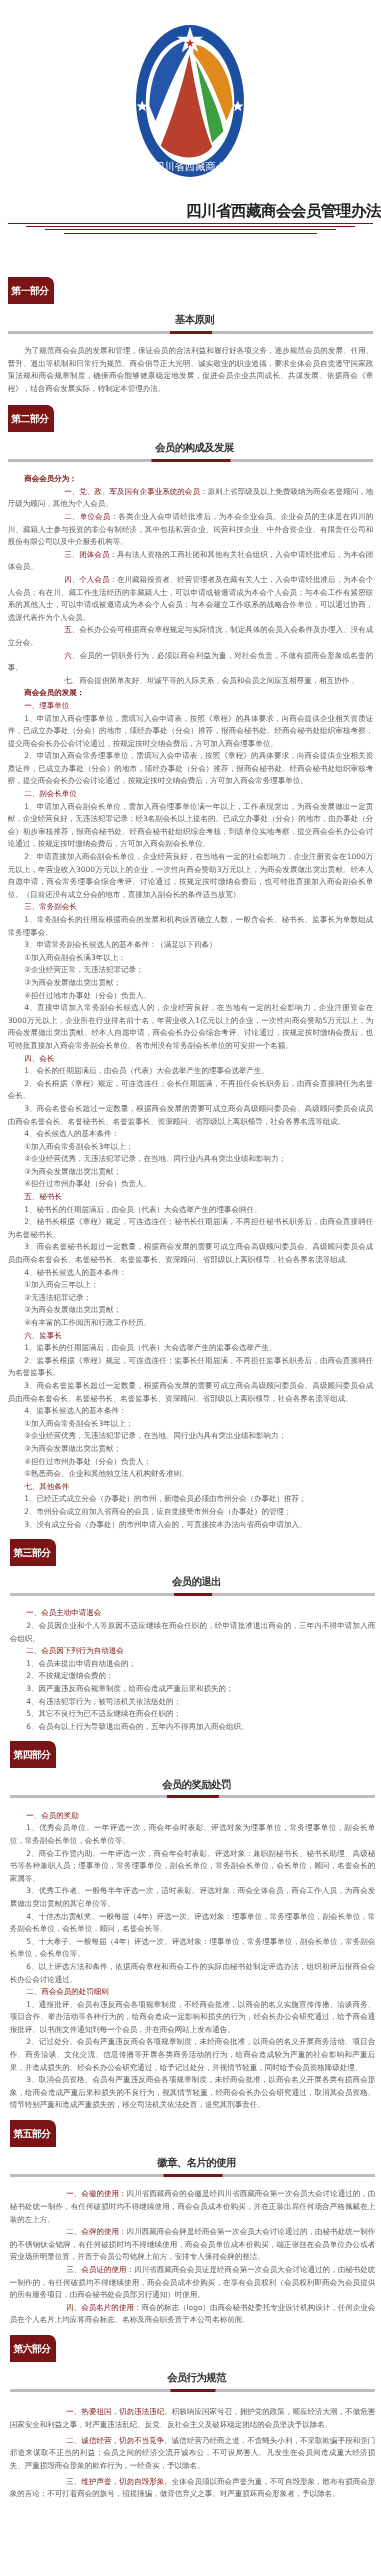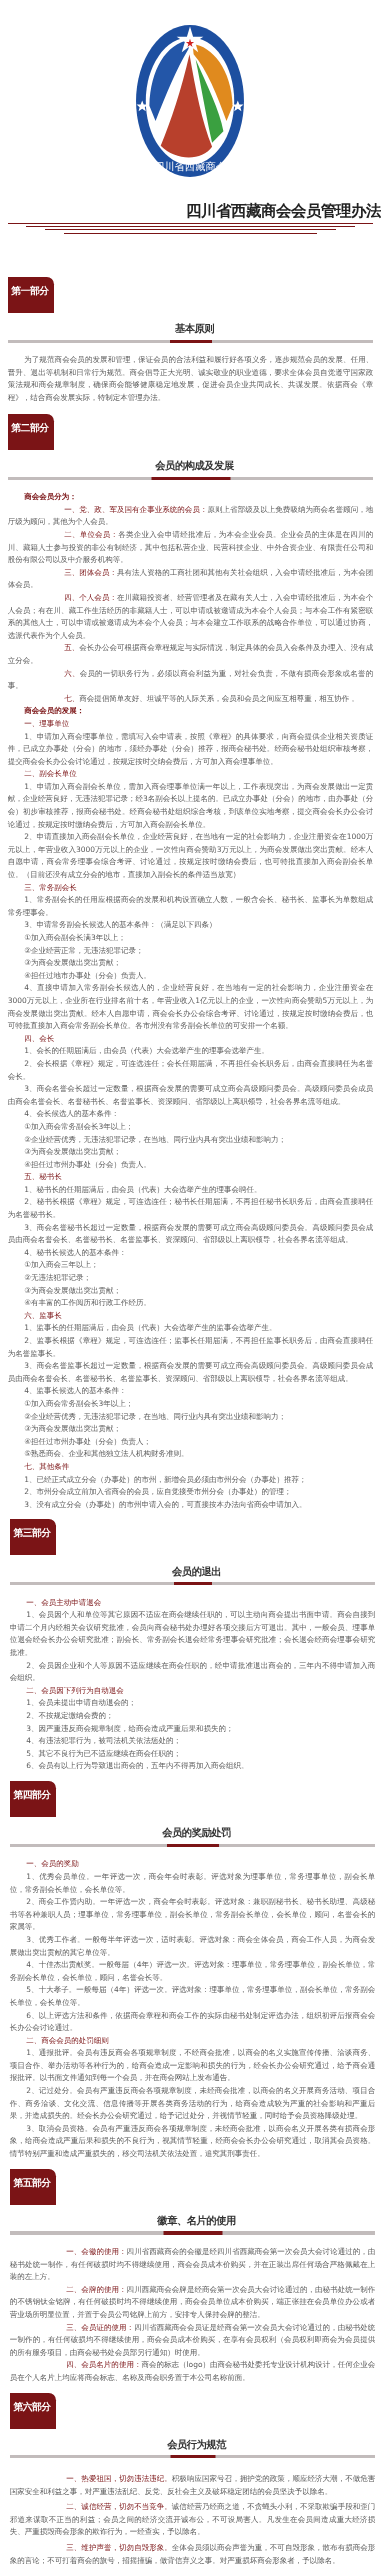--- a/index.html
+++ b/index.html
@@ -32,21 +32,21 @@
   .l4 { left: 64px; right: 64px; top: 9.3px; }
 
   .section { padding: 0 7.7px; }
   .section.shift { padding: 0 5.7px 0 9.8px; }
   .part-badge {
     display: inline-block;
     background: #7b1416;
     color: #fff;
     font-weight: bold;
     font-size: 9.8px;
-    height: 36px;
+    height: 27px;
     line-height: 27px;
     padding: 0 5.7px 0 3.6px;
     border-radius: 0 7.2px 0 0;
     letter-spacing: -0.5px;
   }
   .part-gap { margin-top: 8px; }
   .part-gap.first { margin-top: 38px; }
   .part-gap.tight { margin-top: 9.3px; }
   .sec-head { position: relative; height: 29px; margin-top: 6.2px; }
   .sec-head .ht {
@@ -119,20 +119,21 @@
         <p class="p"><span class="red">一、党、政、军及国有企事业系统的会员：</span><span>原则上省部级及以上免费吸纳为商会名誉顾问，地厅级为顾问，其他为个人会员。</span></p>
         <p class="p"><span class="red">二、单位会员：</span><span>各类企业入会申请经批准后，为本会企业会员。企业会员的主体是在四川的川、藏籍人士参与投资的非公有制经济，其中包括私营企业、民营科技企业、中外合资企业、有限责任公司和股份有限公司以及中介服务机构等。</span></p>
         <p class="p"><span class="red">三、团体会员：</span><span>具有法人资格的工商社团和其他有关社会组织，入会申请经批准后，为本会团体会员。</span></p>
         <p class="p"><span class="red">四、个人会员：</span><span>在川藏籍投资者、经营管理者及在藏有关人士，入会申请经批准后，为本会个人会员；有在川、藏工作生活经历的非藏籍人士，可以申请或被邀请成为本会个人会员；与本会工作有紧密联系的其他人士，可以申请或被邀请成为本会个人会员；与本会建立工作联系的战略合作单位，可以通过协商，选派代表作为个人会员。</span></p>
         <p class="p"><span class="red">五、</span><span>会长办公会可根据商会章程规定与实际情况，制定具体的会员入会条件及办理入、没有成立分会。</span></p>
         <p class="p"><span class="red">六、</span><span>会员的一切职务行为，必须以商会利益为重，对社会负责，不做有损商会形象或名誉的事。</span></p>
         <p class="p"><span class="red">七、</span><span>商会提倡简单友好、坦诚平等的人际关系，会员和会员之间应互相尊重，相互协作 。</span></p>
         <p class="p bold"><span>商会会员的发展：</span></p>
         <p class="p head"><span>一、理事单位</span></p>
         <p class="p"><span>1、申请加入商会理事单位，需填写入会申请表，按照《章程》的具体要求，向商会提供企业相关资质证件，已成立办事处（分会）的地市，须经办事处（分会）推荐，报商会秘书处。经商会秘书处组织审核考察，提交商会会长办公会讨论通过，按规定按时交纳会费后，方可加入商会理事单位。</span></p>
+        <p class="p"><span>2、申请加入商会常务理事单位，需填写入会申请表，按照《章程》的具体要求，向商会提供企业相关资质证件，已成立办事处（分会）的地市，须经办事处（分会）推荐，报商会秘书处。经商会秘书处组织审核考察，提交商会会长办公会讨论通过，按规定按时交纳会费后，方可加入商会常务理事单位。</span></p>
         <p class="p head"><span>二、副会长单位</span></p>
         <p class="p"><span>1、申请加入商会副会长单位，需加入商会理事单位满一年以上，工作表现突出，为商会发展做出一定贡献，企业经营良好，无违法犯罪记录；经3名副会长以上提名的。已成立办事处（分会）的地市，由办事处（分会）初步审核推荐，报商会秘书处。经商会秘书处组织综合考核，到该单位实地考察，提交商会会长办公会讨论通过，按规定按时缴纳会费后，方可加入商会副会长单位。</span></p>
         <p class="p"><span>2、申请直接加入商会副会长单位，企业经营良好，在当地有一定的社会影响力，企业注册资金在1000万元以上，年营业收入3000万元以上的企业，一次性向商会赞助3万元以上，为商会发展做出突出贡献。经本人自愿申请，商会常务理事会综合考评、讨论通过，按规定按时缴纳会费后，也可特批直接加入商会副会长单位。（目前还没有成立分会的地市，直接加入副会长的条件适当放宽）</span></p>
         <p class="p head"><span>三、常务副会长</span></p>
         <p class="p"><span>1、常务副会长的任用应根据商会的发展和机构设置确立人数，一般含会长、秘书长、监事长为单数组成常务理事会。</span></p>
         <p class="p"><span>3、申请常务副会长候选人的基本条件：（满足以下四条）</span></p>
         <p class="p"><span>①加入商会副会长满3年以上；</span></p>
         <p class="p"><span>②企业经营正常，无违法犯罪记录；</span></p>
         <p class="p"><span>③为商会发展做出突出贡献；</span></p>
         <p class="p"><span>④担任过地市办事处（分会）负责人。</span></p>
@@ -174,21 +175,20 @@
     <section class="section shift">
       <div class="part-gap "><span class="part-badge">第三部分</span></div>
       <div class="sec-head">
         <div class="ht">会员的退出</div>
         <div class="bar">
           <i style="width: 38px;"></i>
         </div>
       </div>
       <div class="body">
         <p class="p head"><span>一、会员主动申请退会</span></p>
-        <p class="p"><span>1、会员因个人和单位等其它原因不适应在商会继续任职的，可以主动向商会提出书面申请。商会自接到申请二个月内经相关会议研究批准，会员向商会秘书处办理好各项交接后方可退出。其中，一般会员、理事单位退会经会长办公会研究批准；副会长、常务副会长退会经常务理事会研究批准；会长退会经商会理事会研究批准。</span></p>
         <p class="p"><span>2、会员因企业和个人等原因不适应继续在商会任职的，经申请批准退出商会的，三年内不得申请加入商会组织。</span></p>
         <p class="p head"><span>二、会员因下列行为自动退会</span></p>
         <p class="p"><span>1、会员未提出申请自动退会的；</span></p>
         <p class="p"><span>2、不按规定缴纳会费的；</span></p>
         <p class="p"><span>3、因严重违反商会规章制度，给商会造成严重后果和损失的；</span></p>
         <p class="p"><span>4、有违法犯罪行为，被司法机关依法惩处的；</span></p>
         <p class="p"><span>5、其它不良行为已不适应继续在商会任职的；</span></p>
         <p class="p"><span>6、会员有以上行为导致退出商会的，五年内不得再加入商会组织。</span></p>
       </div>
     </section>

